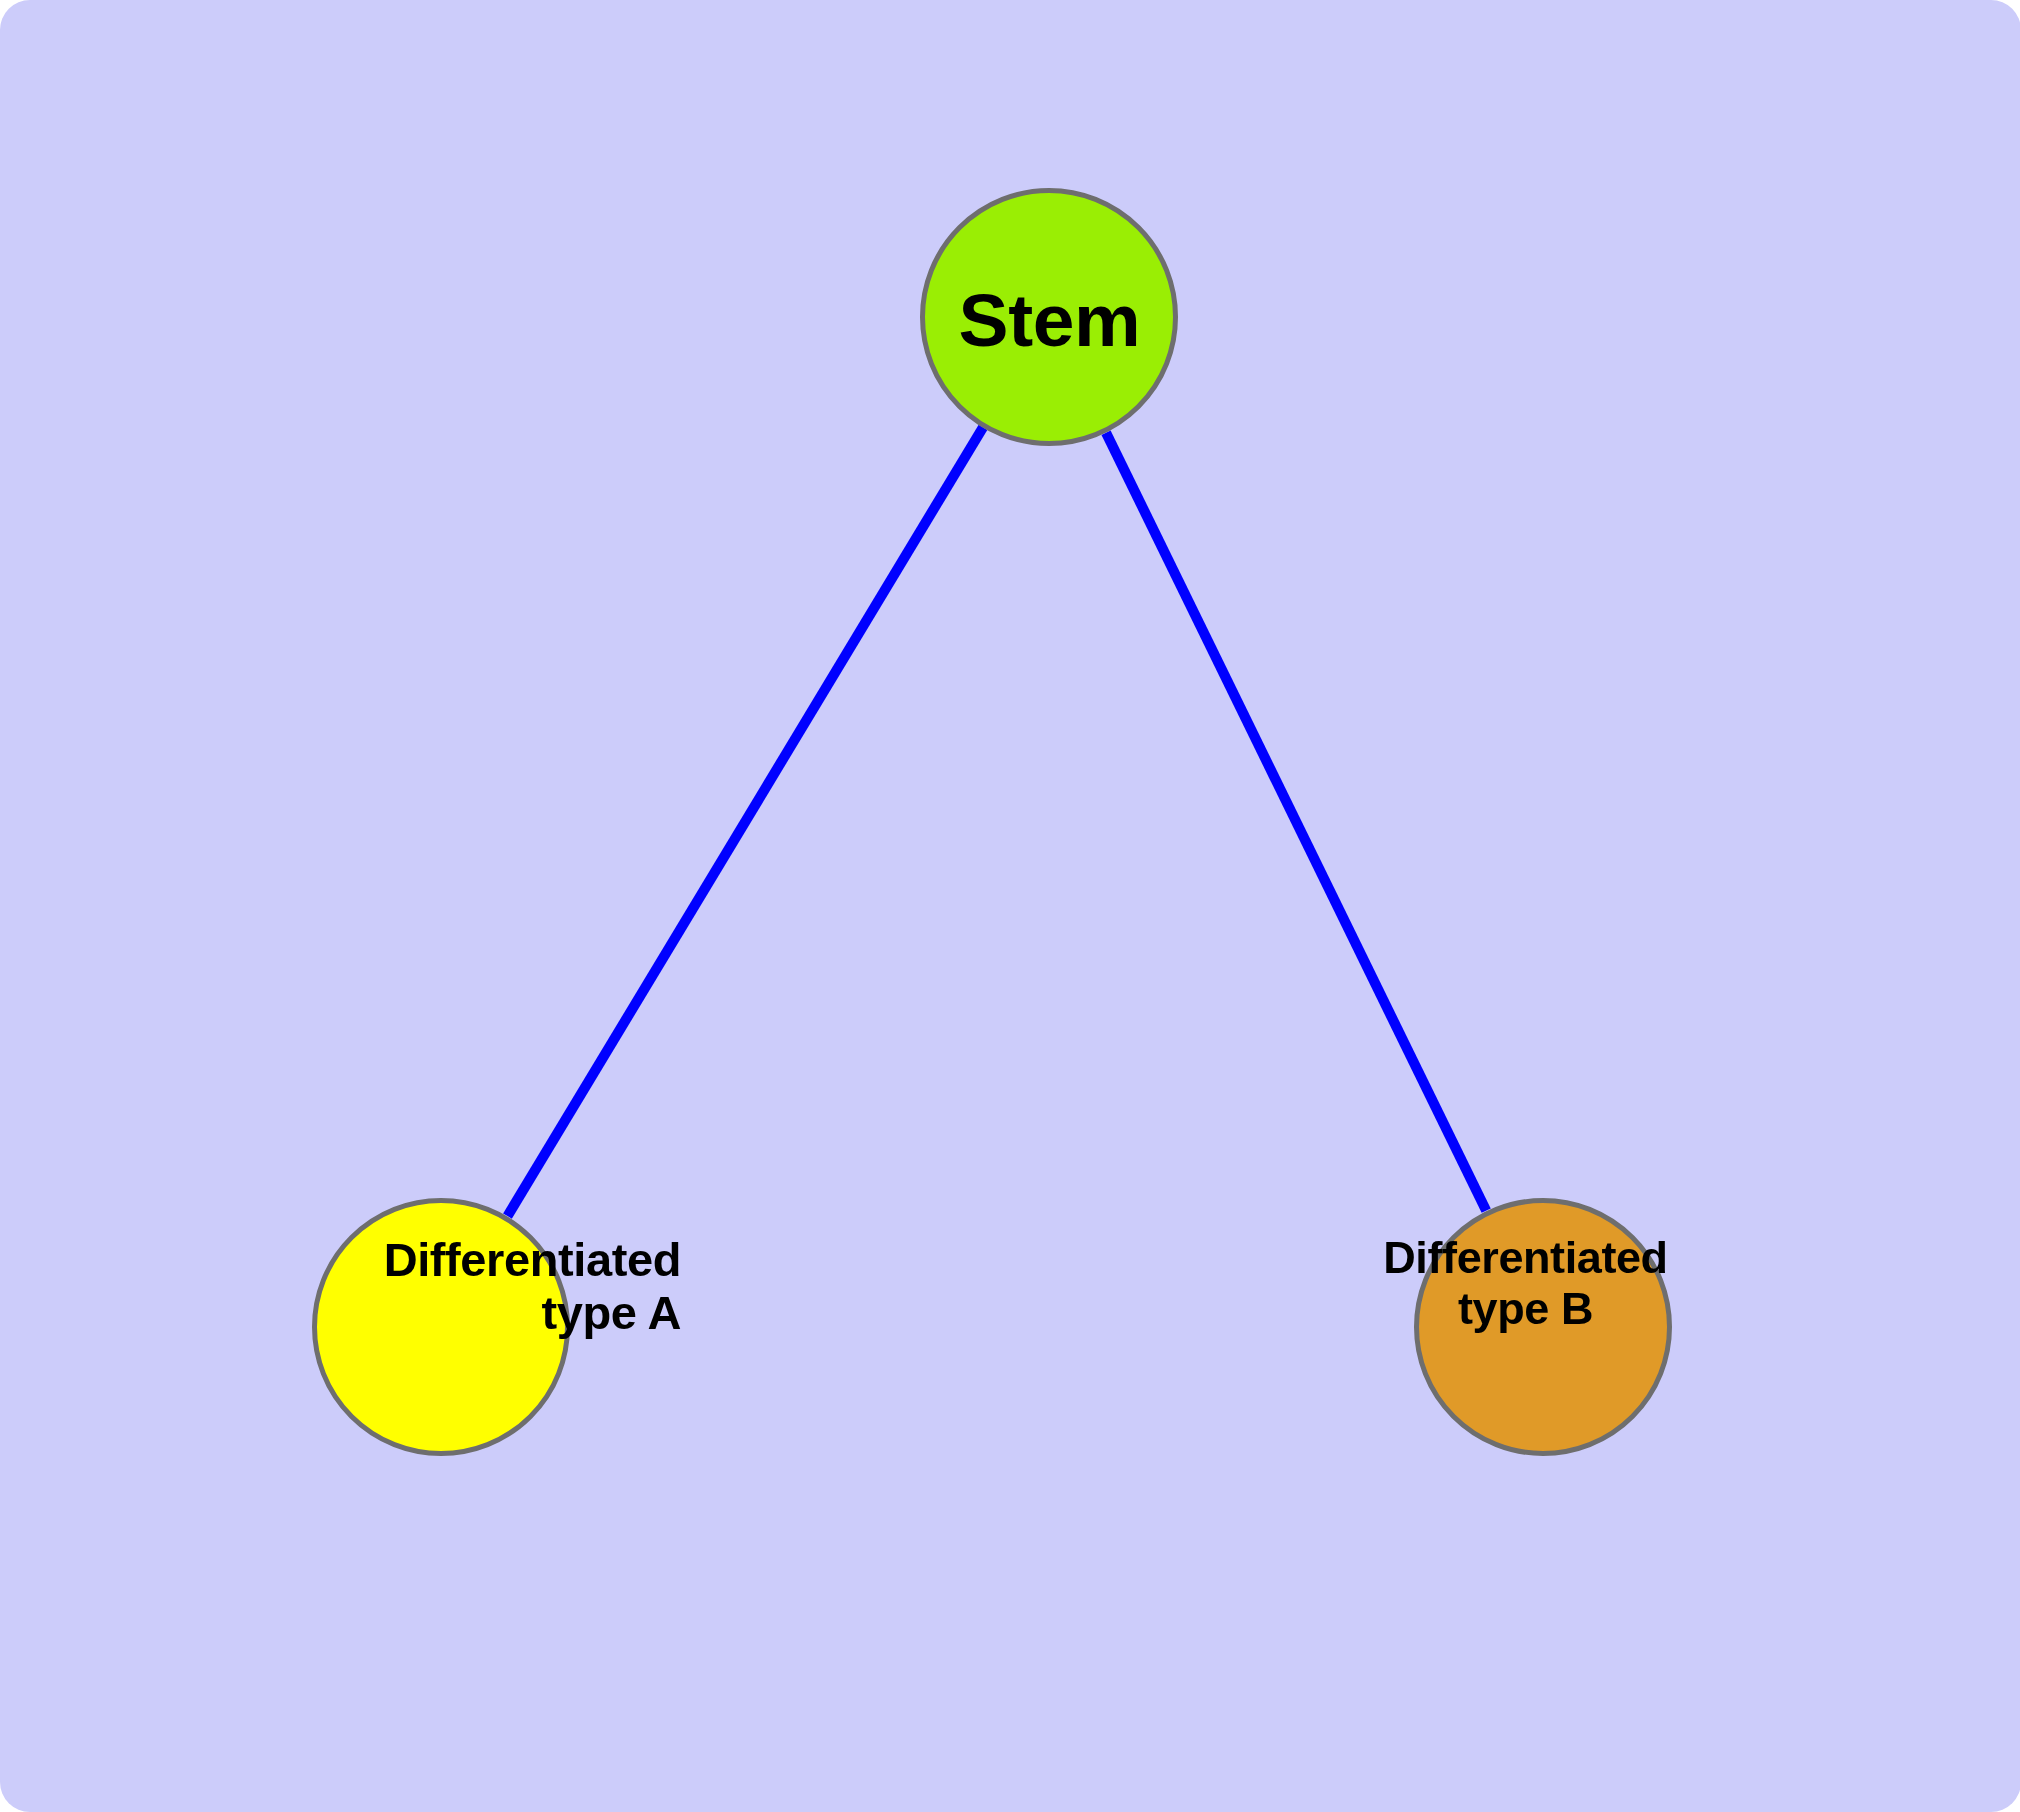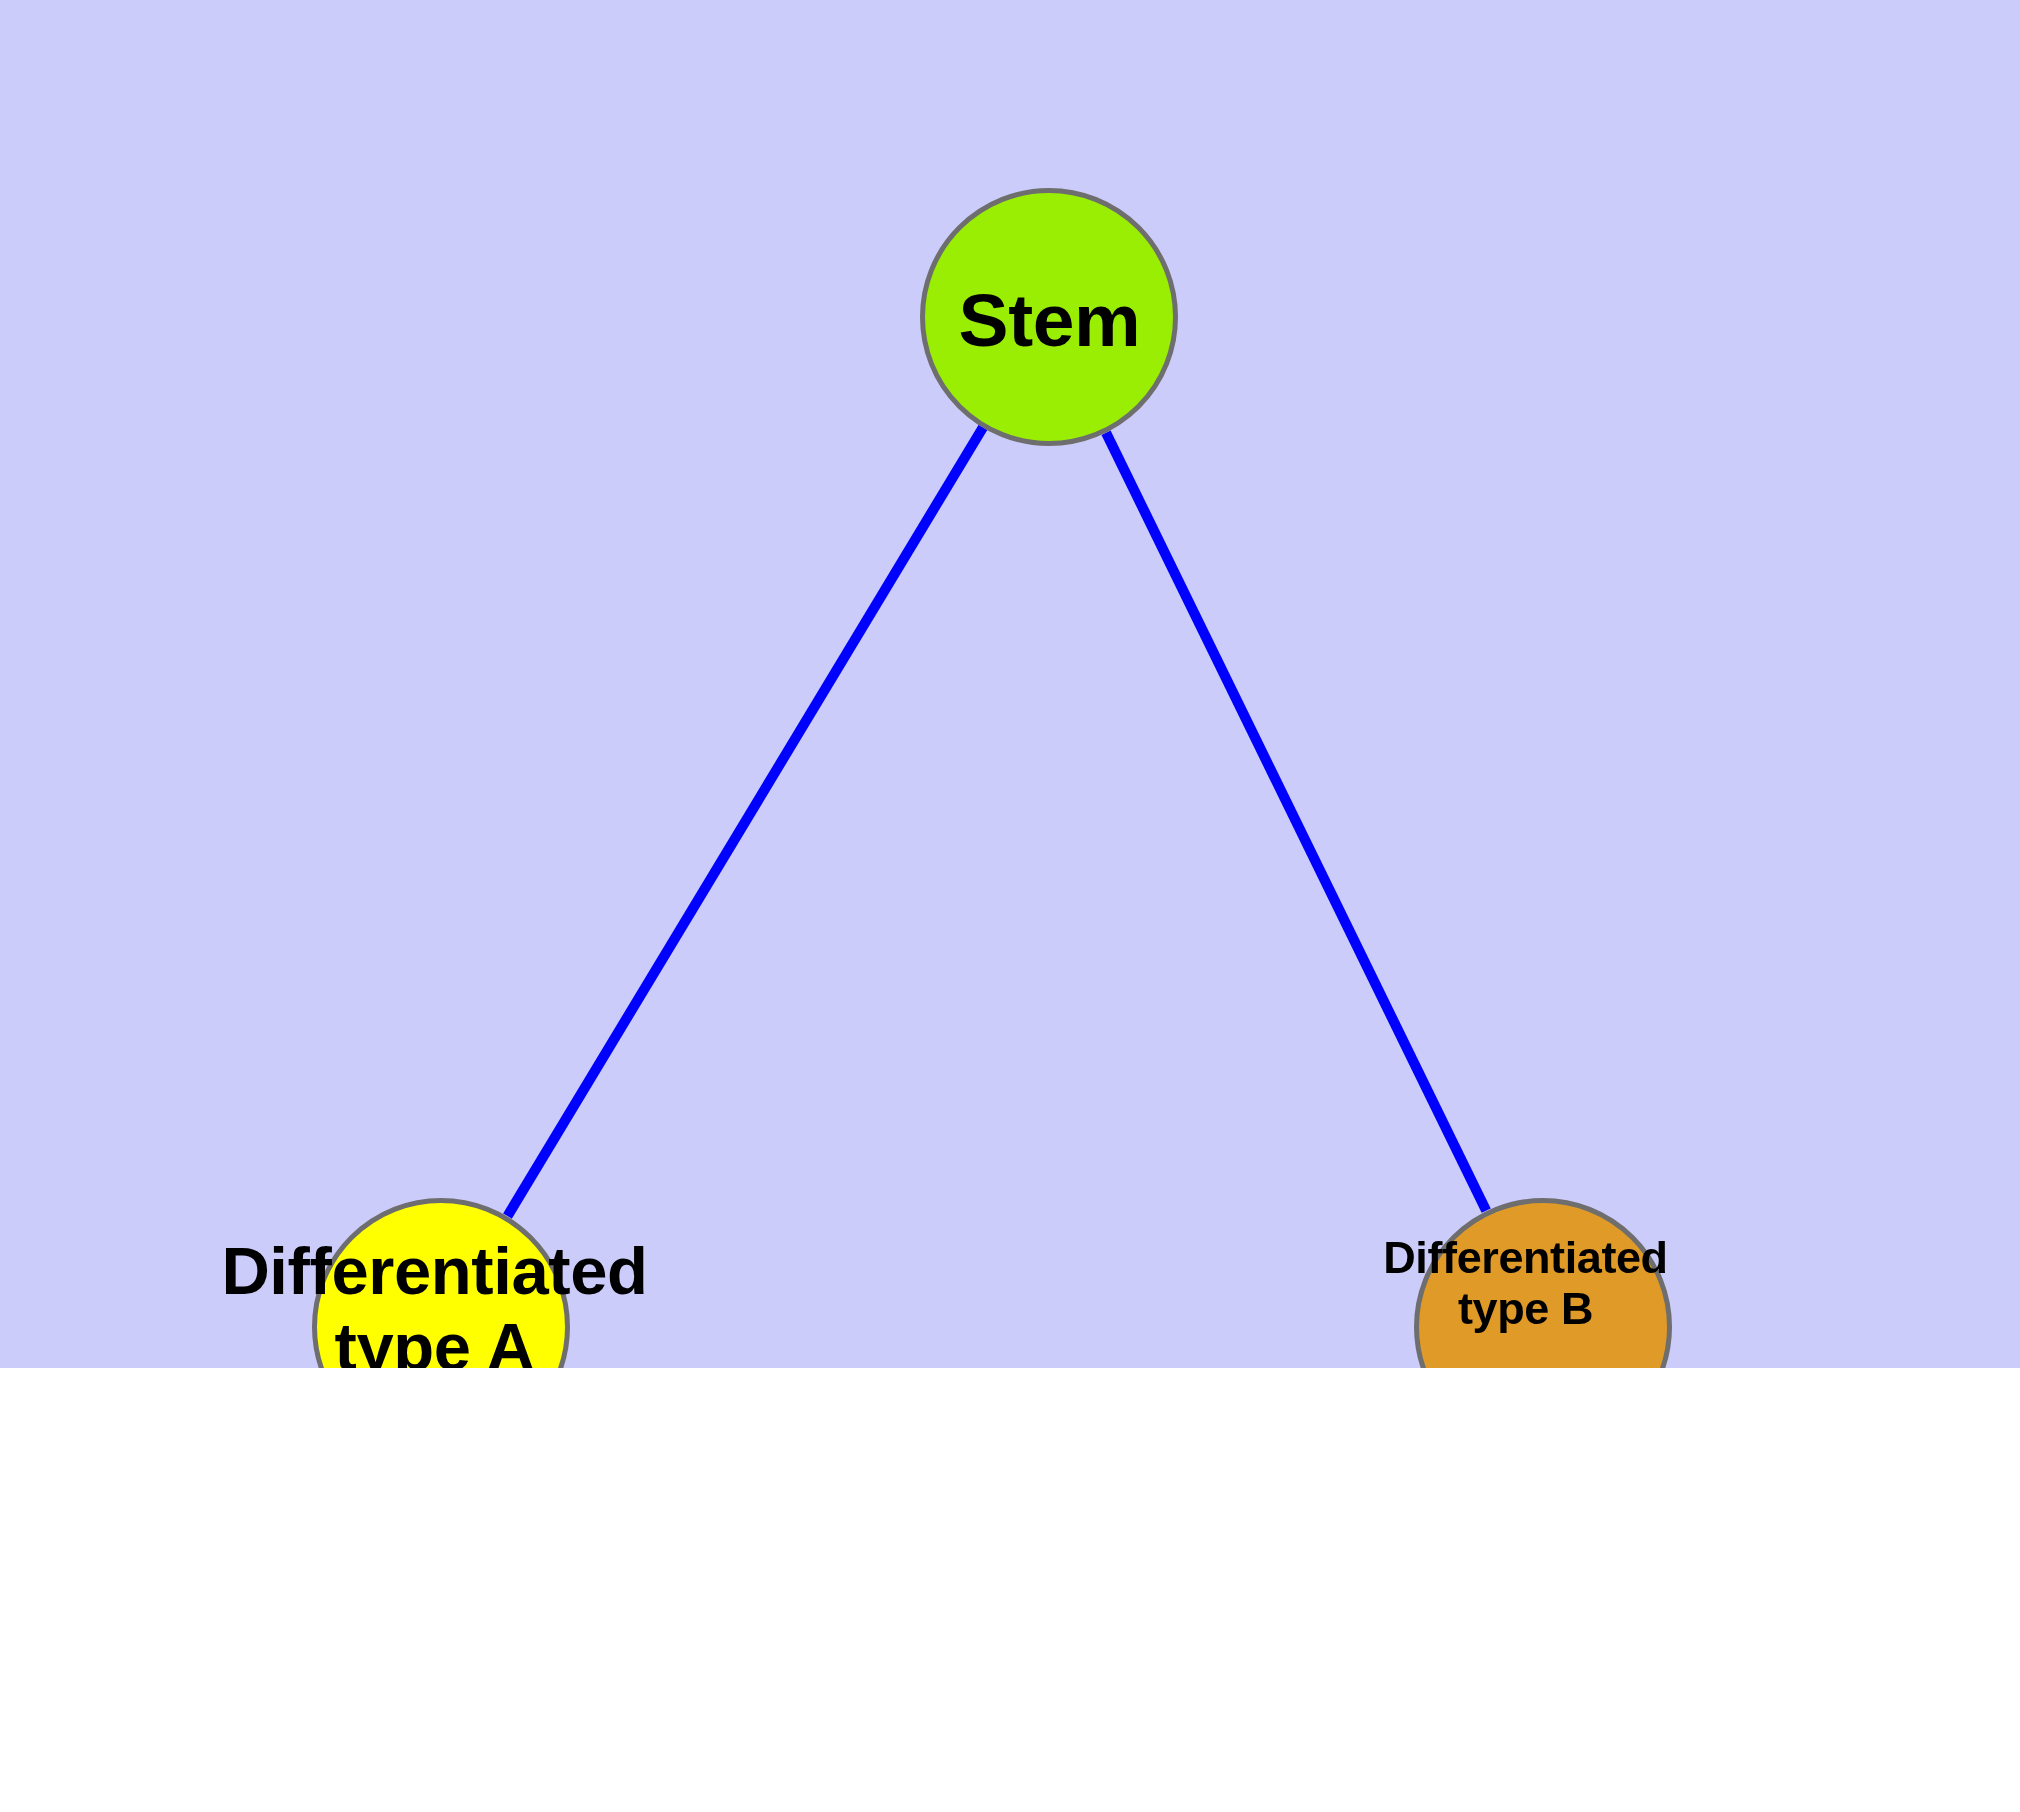--- a/index.html
+++ b/index.html
@@ -4,23 +4,24 @@
 <title>Cell Lineage Diagram</title>
 <style>
   html, body {
     margin: 0;
     padding: 0;
     background: #ffffff;
   }
   #stage {
     position: relative;
     width: 2021px;
-    height: 1368px;
+    height: 1812px;
     overflow: hidden;
     font-family: "Liberation Sans", sans-serif;
+    border-radius: 30px;
   }
   #canvas-bg {
     position: absolute;
     left: 0;
     top: 0;
     width: 2021px;
     height: 1812px;
     background: #ccccfa;
   }
   #graph-svg {
@@ -65,24 +66,25 @@
   }
   
   #diffa-circle {
     left: 311px;
     top: 1197px;
     width: 259px;
     height: 259px;
     background: #ffff00;
   }
   #diffa-label {
-    left: 180px;
+    left: 172px;
     top: 1233px;
     width: 509px;
-    font-size: 67px;
+    font-size: 47px;
+    text-align: right;
   }
   
   #diffb-circle {
     left: 1414px;
     top: 1197px;
     width: 259px;
     height: 259px;
     background: #e09a28;
   }
   #diffb-label {

